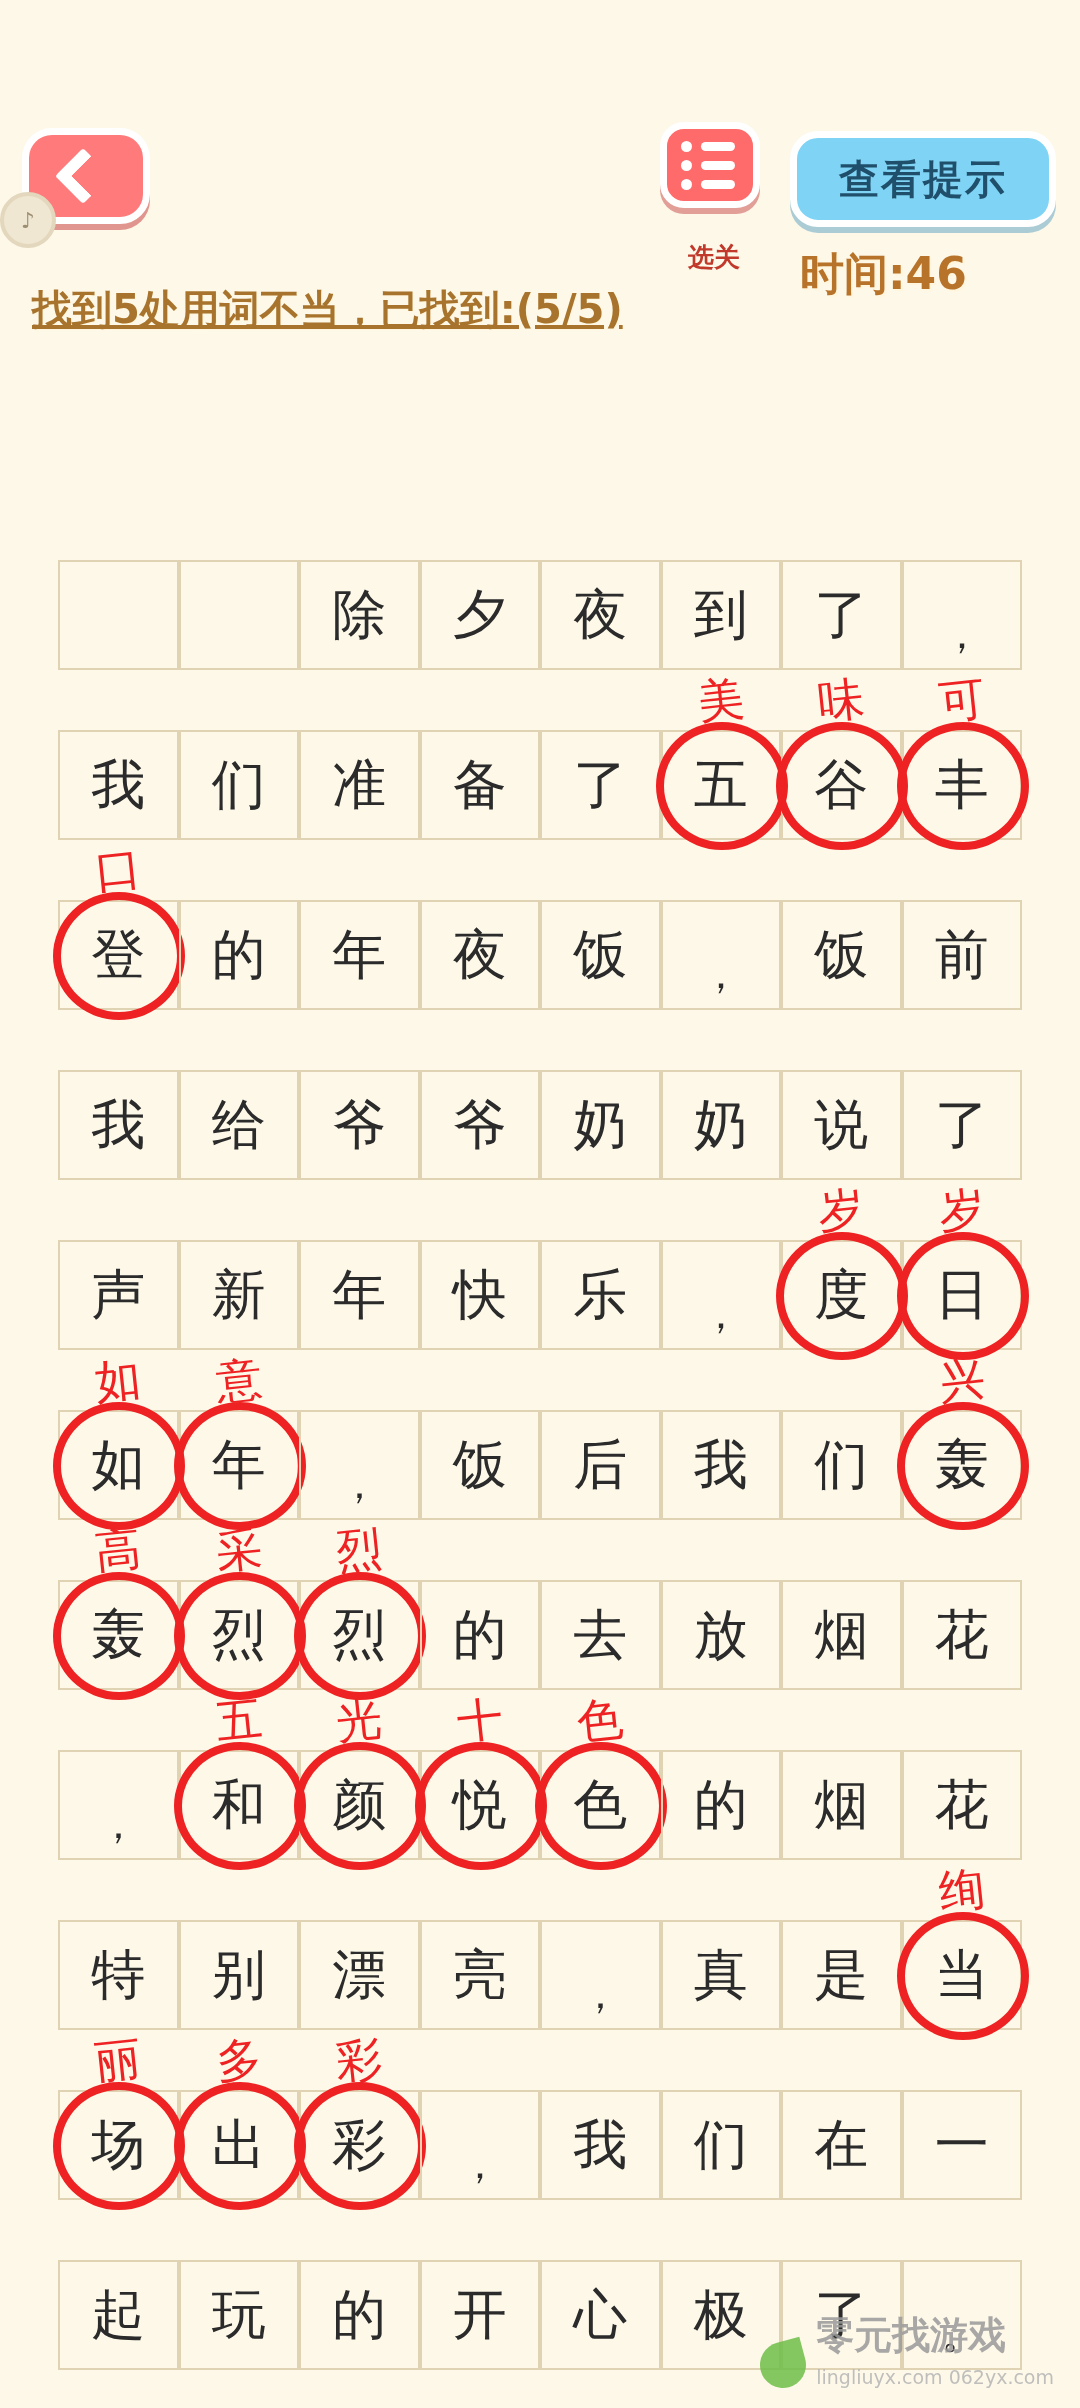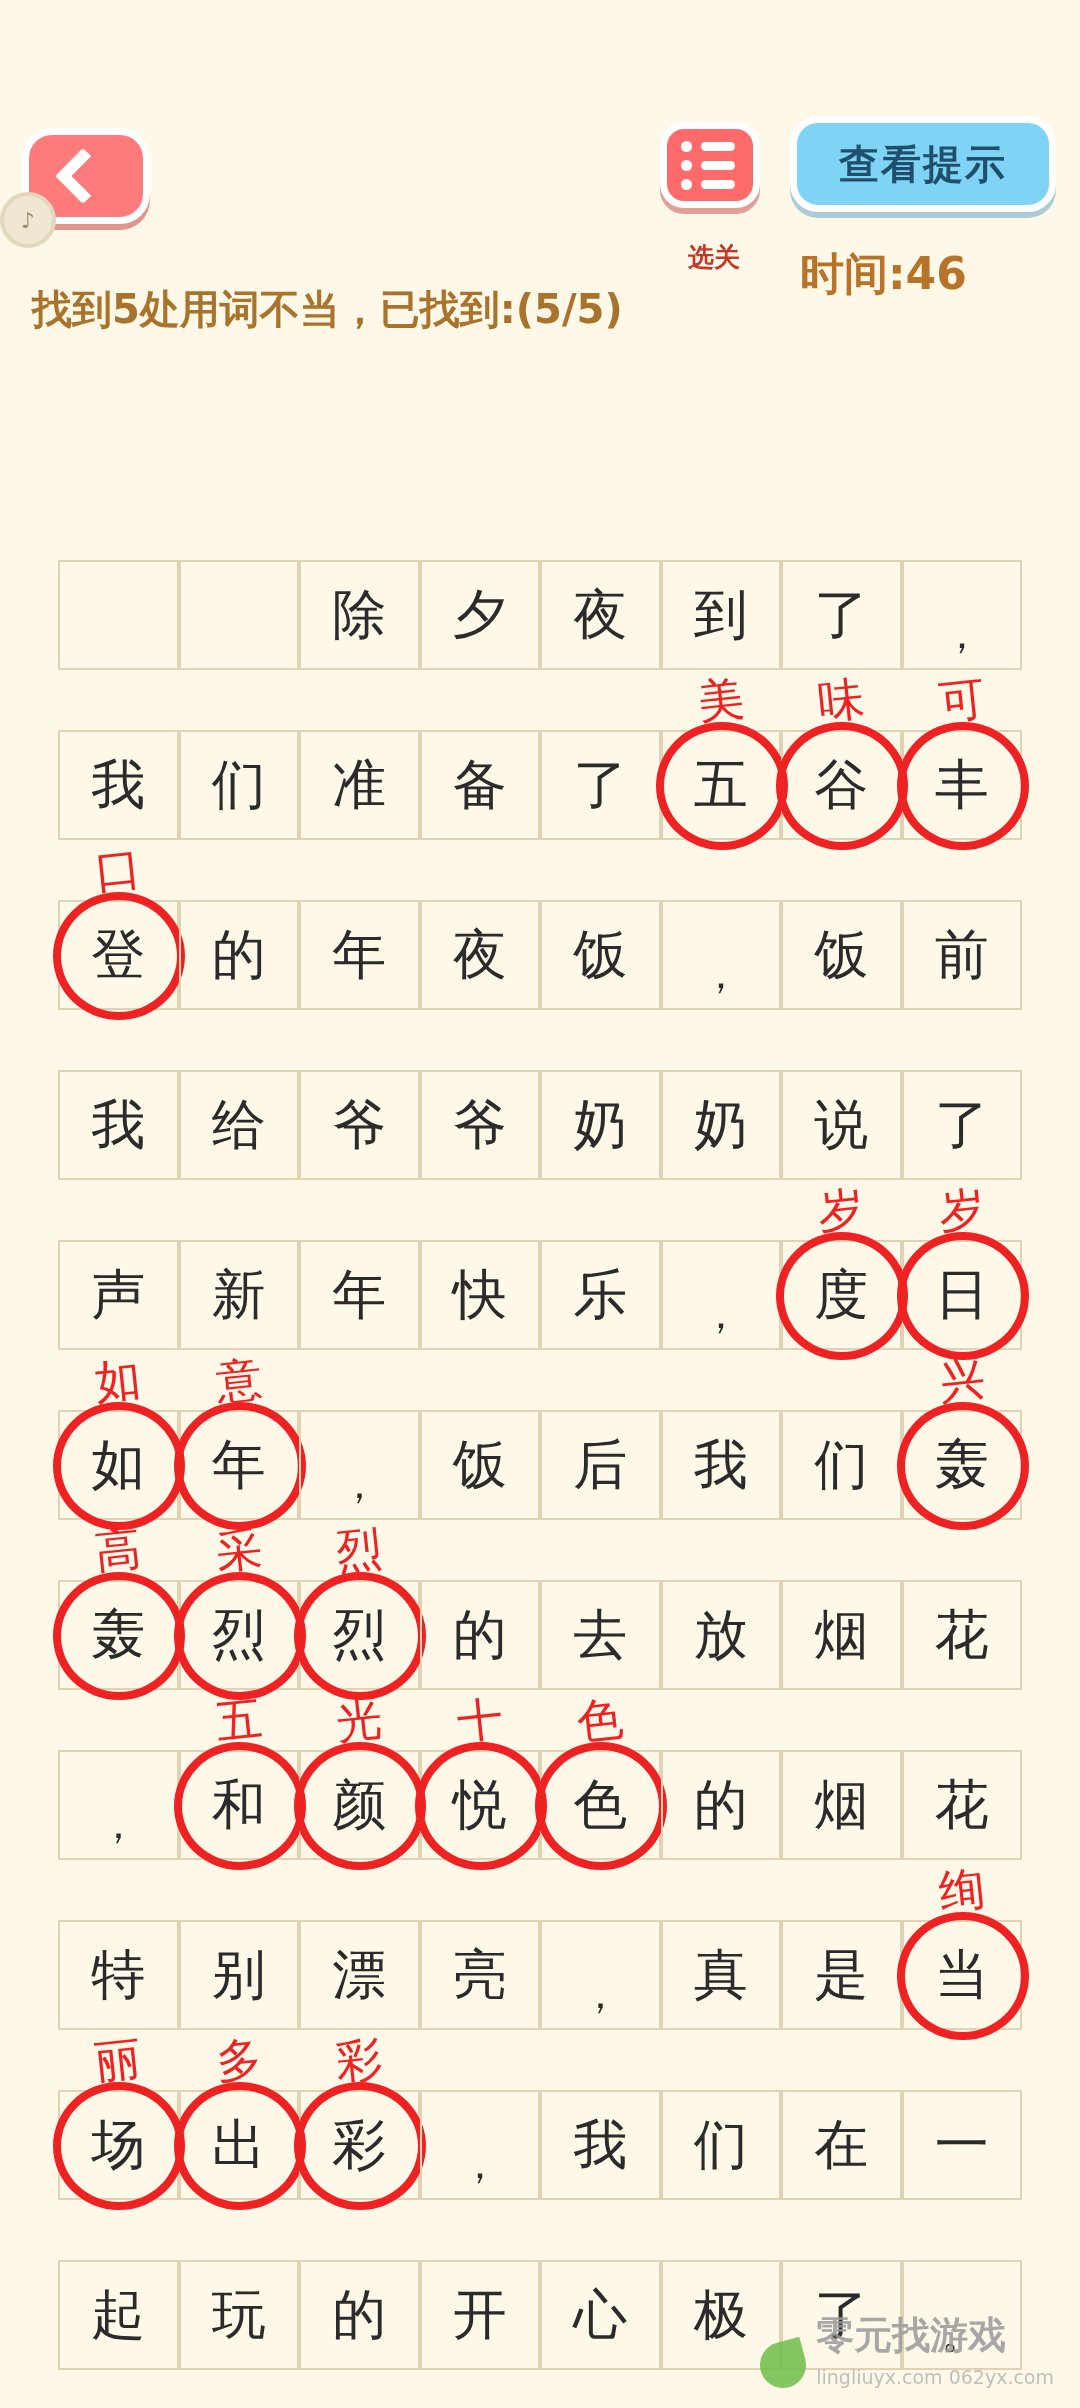--- a/index.html
+++ b/index.html
@@ -53,21 +53,21 @@
   .level-btn .dot { width: 11px; height: 11px; background: #fff; border-radius: 50%; }
   .level-btn .bar { width: 34px; height: 9px; background: #fff; border-radius: 5px; }
   .level-label {
     position: absolute; left: 668px; top: 240px;
     width: 92px; text-align: center;
     color: #c0392b; font-size: 26px; font-weight: bold;
     font-family: Liberation Serif, serif;
   }
 
   .hint-btn {
-    position: absolute; left: 790px; top: 116px;
+    position: absolute; left: 790px; top: 131px;
     width: 266px; height: 96px;
     background: #7fd4f5;
     border: 7px solid #ffffff;
     border-radius: 28px;
     box-shadow: 0 6px 0 rgba(70,150,190,0.45);
     display: flex; align-items: center; justify-content: center;
     color: #1f4f6b; font-size: 40px; font-weight: bold;
     letter-spacing: 2px;
   }
 
@@ -75,20 +75,21 @@
     position: absolute; left: 800px; top: 245px;
     width: 260px; text-align: left;
     color: #b8732a; font-size: 44px; font-weight: bold;
     text-shadow: 2px 2px 0 #fff6dd;
   }
 
   .task-text {
     position: absolute; left: 32px; top: 282px;
     color: #a8742d; font-size: 40px; font-weight: bold;
     text-shadow: 1px 1px 0 #fff6dd;
+    text-decoration: underline;
   }
 
   
   #paper {
     position: absolute; left: 58px; top: 560px;
     width: 964px;
   }
   .grid-row {
     display: grid;
     grid-template-columns: repeat(8, 1fr);

